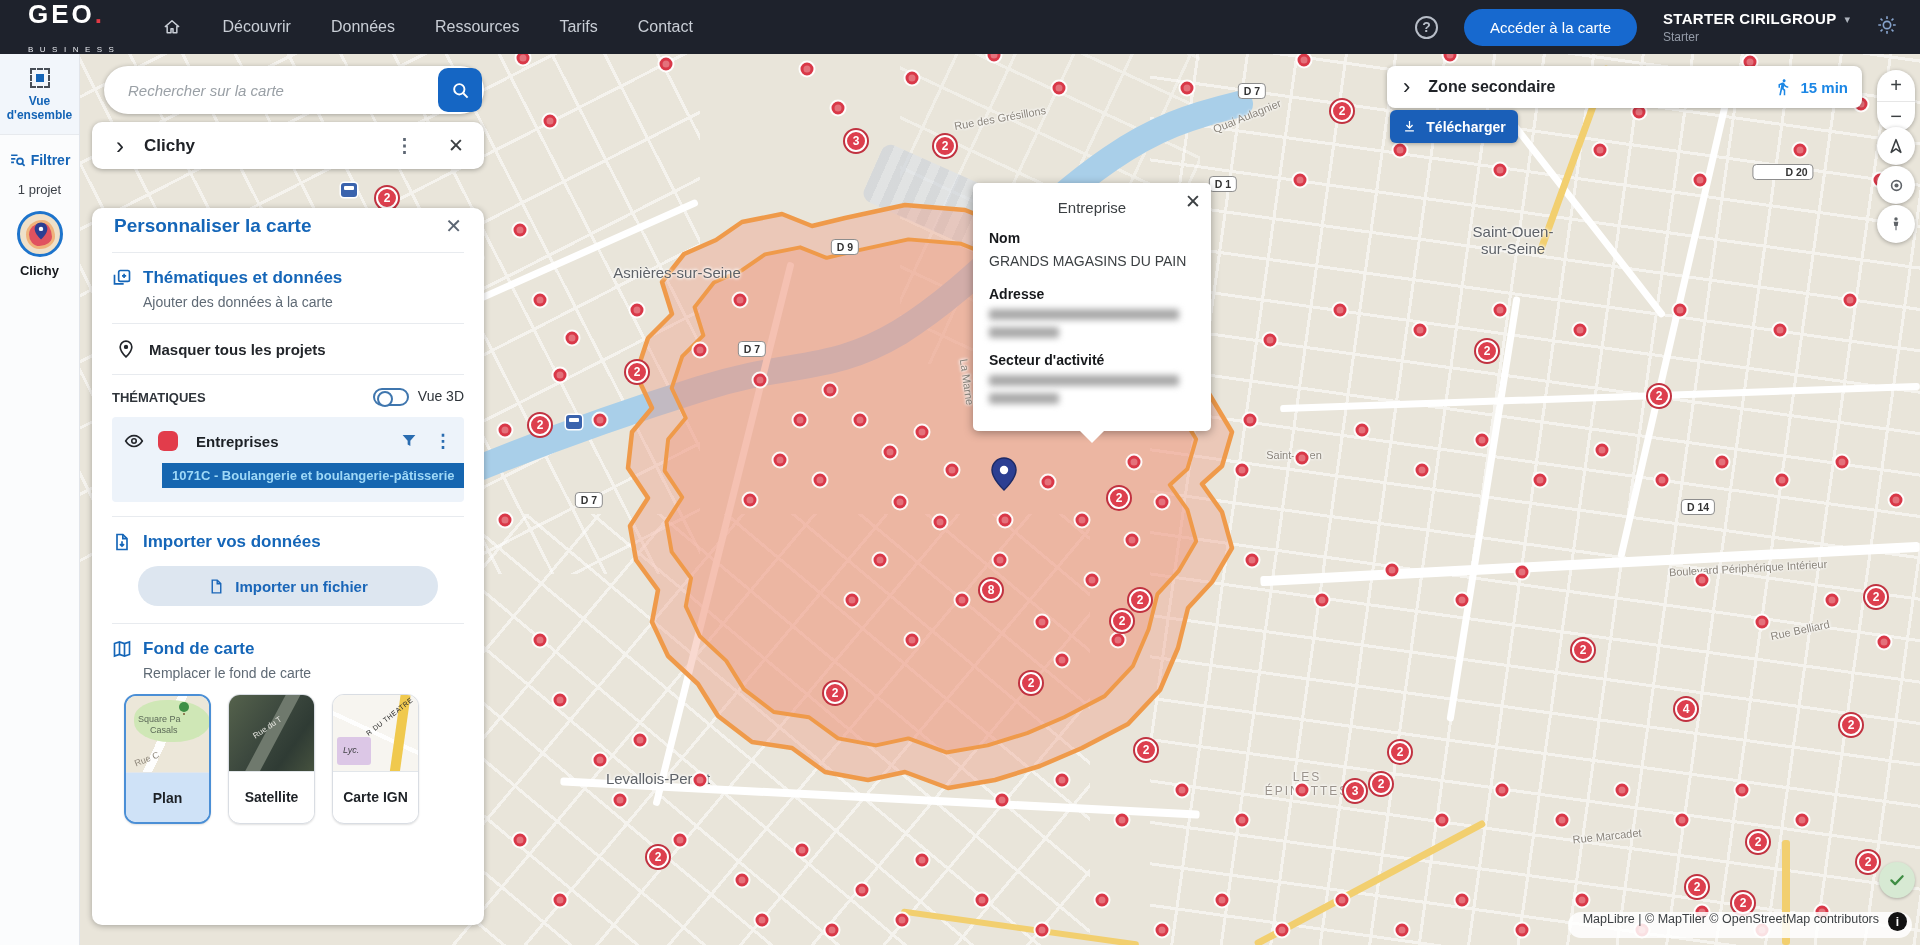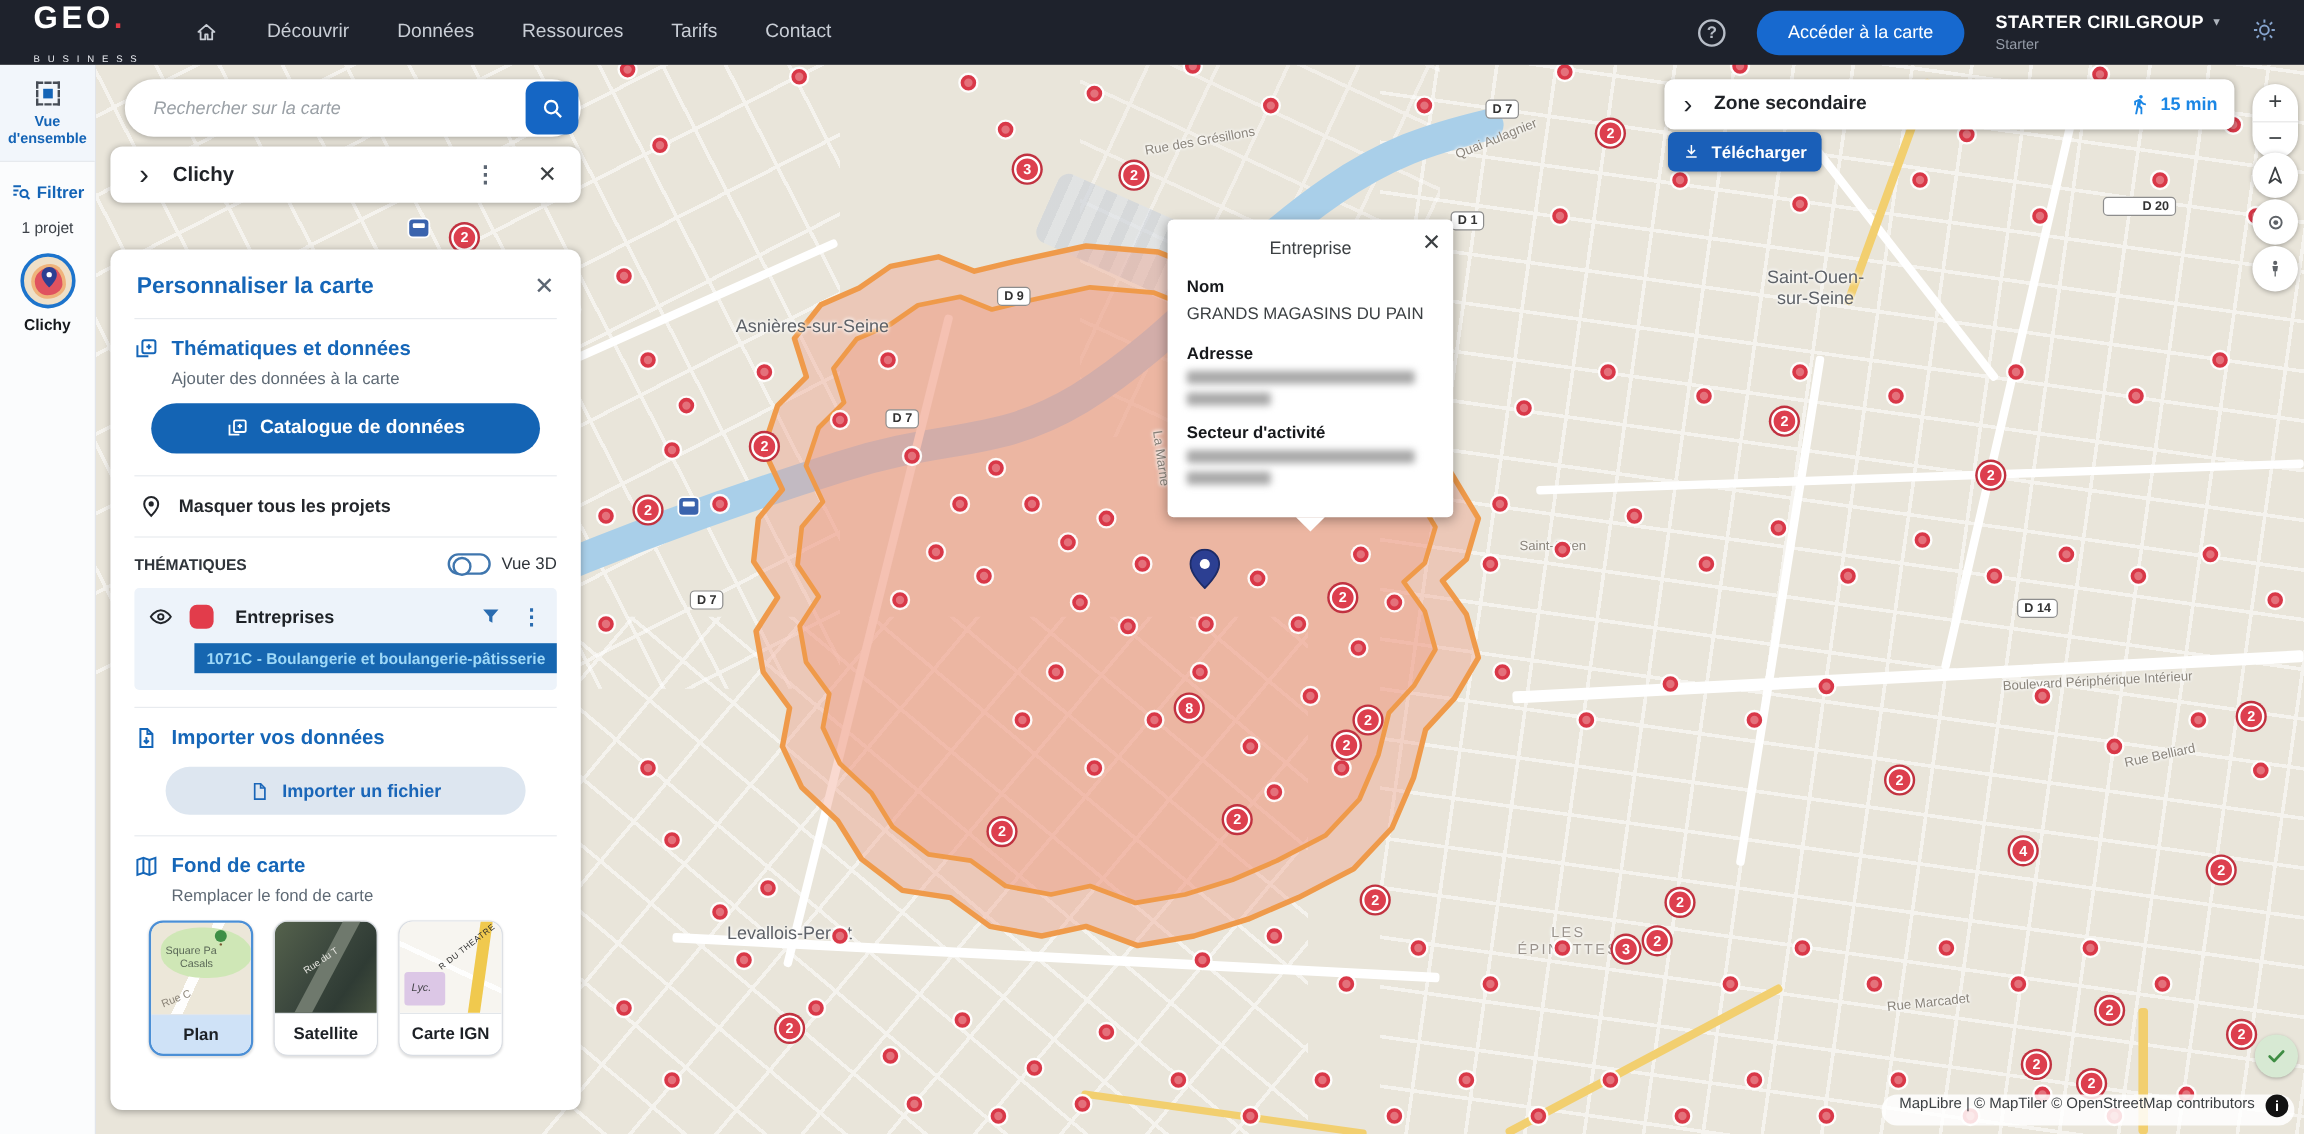--- a/index.html
+++ b/index.html
@@ -44,21 +44,21 @@
 
   
   .proj-card{position:absolute;left:92px;top:122px;width:392px;height:47px;background:#fff;border-radius:10px;box-shadow:0 1px 5px rgba(0,0,0,.3);z-index:62;display:flex;align-items:center}
   .chev{font-size:24px;color:#23262b;line-height:1;margin-left:24px;cursor:pointer}
   .proj-title{font-size:17px;font-weight:bold;color:#202328;margin-left:20px}
   .card-dots{margin-left:auto;margin-right:34px;color:#5c6673;font-size:19px;font-weight:bold;cursor:pointer}
   .card-close{margin-right:20px;color:#3c4043;font-size:19px;cursor:pointer}
 
   
   .panel{position:absolute;left:92px;top:208px;width:392px;height:717px;background:#fff;border-radius:10px;box-shadow:0 1px 6px rgba(0,0,0,.3);z-index:61;padding:0 20px;overflow:hidden}
-  .panel-head{display:flex;align-items:center;justify-content:space-between;padding:18px 2px 14px;border-bottom:1px solid #e8ebef}
+  .panel-head{display:flex;align-items:center;justify-content:space-between;padding:6px 2px 14px;border-bottom:1px solid #e8ebef}
   .panel-title{color:#1566b8;font-size:19px;font-weight:bold}
   .panel-close{color:#5c6673;font-size:20px;cursor:pointer}
   .sec-head{display:flex;align-items:center;gap:11px;color:#1566b8;font-size:17px;font-weight:bold;padding-top:15px}
   .sec-sub{color:#5f6a75;font-size:14px;margin:6px 0 13px 31px}
   .btn-primary{display:flex;align-items:center;justify-content:center;gap:10px;background:#1464b4;color:#fff;font-weight:bold;font-size:16px;height:42px;border-radius:21px;margin:0 14px 18px;cursor:pointer}
   .hr{border-top:1px solid #e8ebef}
   .hide-row{display:flex;align-items:center;gap:13px;padding:15px 4px;color:#23262b;font-weight:bold;font-size:15px;cursor:pointer}
   .them-row{display:flex;align-items:center;justify-content:space-between;padding:13px 0 11px}
   .them-label{font-size:13px;font-weight:bold;color:#2f343a}
   .vue3d{display:flex;align-items:flex-start;gap:9px;font-size:14px;color:#2f343a;cursor:pointer}
@@ -69,21 +69,21 @@
   .sw{width:20px;height:20px;border-radius:6px;background:#e23c4b;margin-left:14px}
   .layer-name{font-weight:bold;font-size:15px;color:#1d2126;margin-left:18px}
   .layer-icons{margin-left:auto;display:flex;align-items:center;gap:16px}
   .ldots{color:#2a6cb0;font-size:18px;font-weight:bold;cursor:pointer}
   .tag{display:inline-block;margin:11px 0 0 38px;background:#1666b0;color:#9ed8f7;font-weight:bold;font-size:13px;padding:5px 10px;border-radius:0;white-space:nowrap}
   .btn-light{display:flex;align-items:center;justify-content:center;gap:10px;background:#dde6f0;color:#1a66b8;font-weight:bold;font-size:15px;height:40px;border-radius:20px;margin:2px 26px 17px;cursor:pointer}
   .bm-row{display:flex;gap:17px;margin:12px 4px 0 12px}
   .bm-card{width:87px;border-radius:12px;border:1px solid #d9dde3;overflow:hidden;background:#fff;cursor:pointer;box-shadow:0 1px 2px rgba(0,0,0,.12)}
   .bm-card.selected{border:2px solid #4b8fd6}
   .bm-thumb{height:76px;position:relative;overflow:hidden}
-  .bm-label{height:33px;display:flex;align-items:center;justify-content:center;font-weight:bold;font-size:14px;color:#1d2126;border-top:1px solid #e2e6ea;background:#fff}
+  .bm-label{height:50px;display:flex;align-items:center;justify-content:center;font-weight:bold;font-size:14px;color:#1d2126;border-top:1px solid #e2e6ea;background:#fff}
   .bm-card.selected .bm-label{background:#cfe2f7}
   .bm-plan{background:linear-gradient(115deg,transparent 0 44%,rgba(255,255,255,.95) 44% 52%,transparent 52%),#ece7d9}
   .bm-plan::before{content:'';position:absolute;top:4px;left:8px;width:76px;height:42px;background:#cfe7b6;border-radius:45% 55% 50% 50%}
   .bm-plan::after{content:'';position:absolute;top:6px;right:20px;width:10px;height:10px;background:#3e8f46;border-radius:50%;box-shadow:0 7px 0 -4px #7a5a33}
   .bm-satellite{background:linear-gradient(125deg,#55624c,#3c483e 45%,#2f3b34 72%,#46523f)}
   .bm-satellite::before{content:'';position:absolute;top:-12px;left:32px;width:13px;height:120px;background:#6f796d;transform:rotate(28deg)}
   .bm-ign{background:linear-gradient(25deg,transparent 0 48%,rgba(255,255,255,.9) 48% 52%,transparent 52%),#f7f5f0}
   .bm-ign::before{content:'';position:absolute;top:-8px;right:14px;width:10px;height:110px;background:#f0c94e;transform:rotate(8deg)}
   .bm-ign::after{content:'';position:absolute;left:4px;bottom:6px;width:34px;height:28px;background:#dcc7e6;border-radius:3px}
   .tt{position:absolute;z-index:2}
@@ -468,28 +468,20 @@
 
   <div class="sec-head">
     <svg width="20" height="20" viewBox="0 0 24 24" fill="none" stroke="#1566b8" stroke-width="2">
       <rect x="8" y="3" width="13" height="13" rx="2"></rect>
         <path d="M3 8v11h11"></path>
         <path d="M14.5 7v5M12 9.5h5"></path>
     </svg>
     <span>Thématiques et données</span>
   </div>
   <div class="sec-sub">Ajouter des données à la carte</div>
-  <div class="btn-primary">
-    <svg width="18" height="18" viewBox="0 0 24 24" fill="none" stroke="#fff" stroke-width="2">
-      <rect x="8" y="3" width="13" height="13" rx="2"></rect>
-        <path d="M3 8v11h11"></path>
-        <path d="M14.5 7v5M12 9.5h5"></path>
-    </svg>
-    <span>Catalogue de données</span>
-  </div>
   <div class="hr"></div>
 
   <div class="hide-row">
     <svg width="20" height="20" viewBox="0 0 24 24" fill="none" stroke="#23262b" stroke-width="2">
       <path d="M12 2.5a7 7 0 00-7 7c0 5 7 12 7 12s7-7 7-12a7 7 0 00-7-7z"></path>
         <circle cx="12" cy="9.5" r="1.6" fill="#23262b"></circle>
     </svg>
     <span>Masquer tous les projets</span>
   </div>
   <div class="hr"></div>

